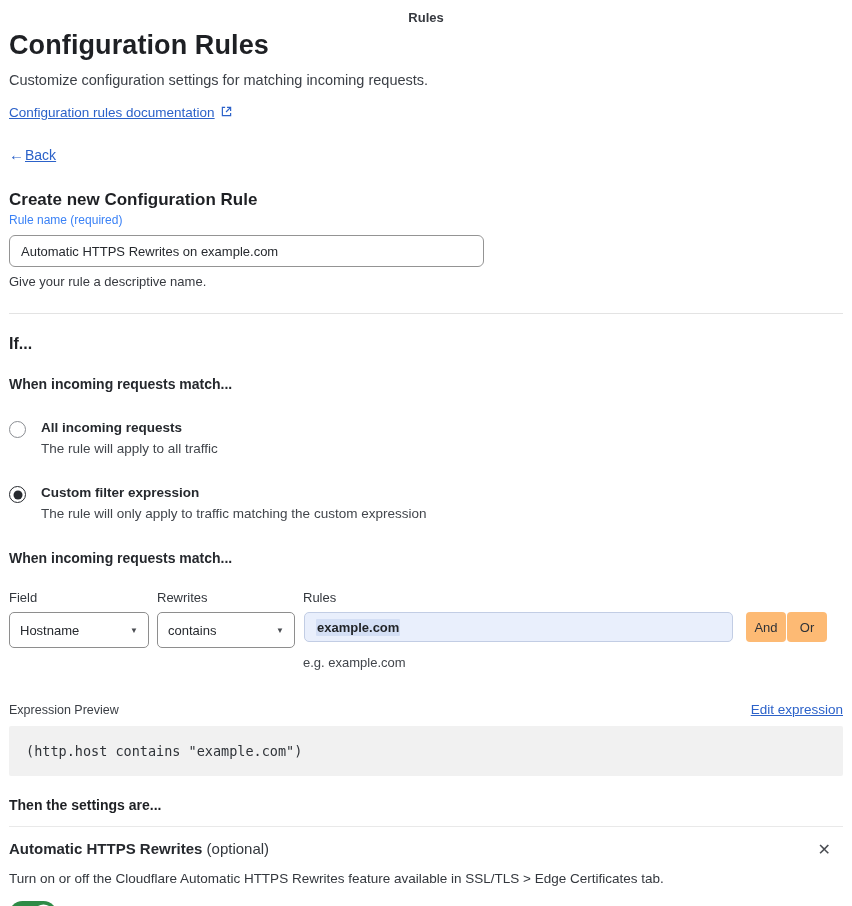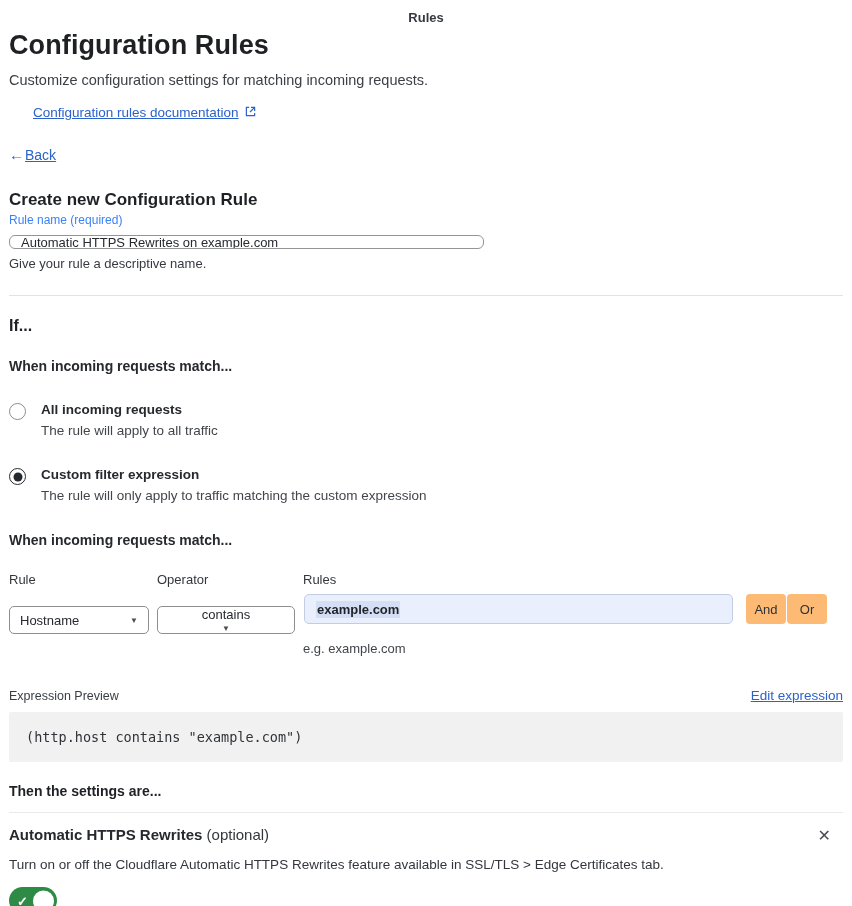--- a/index.html
+++ b/index.html
@@ -10,33 +10,33 @@
     font-family: "Liberation Sans", sans-serif;
     color: #26292e;
     overflow: hidden;
   }
   .page { padding: 10px 9px 0 9px; }
 
   
   .breadcrumb { font-size: 13px; font-weight: 600; color: #36393f; text-align: center; }
   .page-title { font-size: 27px; font-weight: 700; color: #1e2024; margin-top: 5px; letter-spacing: 0.1px; }
   .page-subtitle { font-size: 14.5px; color: #3c4047; margin-top: 11px; }
-  .doc-link-row { margin-top: 15px; display: flex; align-items: center; gap: 4px; margin-left: 24px; }
+  .doc-link-row { margin-top: 15px; display: flex; align-items: center; gap: 4px; }
   a.link { color: #2c62c9; text-decoration: underline; font-size: 13.5px; cursor: pointer; }
   .ext-icon { display: inline-block; margin-left: 2px; color: #2c62c9; }
   .back-row { margin-top: 25px; display: flex; align-items: center; }
   .back-arrow { color: #2c62c9; font-size: 15px; text-decoration: none; margin-right: 1px; }
   .back-row a.link { font-size: 14px; }
 
   
   .section-heading { font-size: 17px; font-weight: 700; color: #1e2024; margin-top: 27px; }
   .field-label { font-size: 12px; color: #3b82f6; margin-top: 23px; }
   .text-input {
     margin-top: 7px;
-    width: 475px; height: 14px;
+    width: 475px; height: 32px;
     border: 1px solid #949494; border-radius: 6px;
     padding: 0 11px;
     font-family: "Liberation Sans", sans-serif;
     font-size: 13px; color: #26292e;
     background: #fff;
     display: block;
   }
   .help-text { font-size: 13px; color: #36393f; margin-top: 7px; }
 
   .divider { border: none; border-top: 1px solid #e3e3e3; margin-top: 24px; }
@@ -64,27 +64,27 @@
   .radio-label { font-size: 13.5px; font-weight: 700; color: #26292e; }
   .radio-desc { font-size: 13.5px; color: #42464c; margin-top: 6px; }
 
   
   .builder-labels { display: flex; margin-top: 24px; }
   .col-label { font-size: 13px; color: #33373d; }
   .col-field { width: 148px; }
   .col-op { width: 146px; }
   .builder-row { display: flex; margin-top: 7px; align-items: flex-start; }
   .select-box {
-    height: 28px; background: #fff;
+    height: 36px; background: #fff;
     border: 1px solid #8e8e8e; border-radius: 5px;
     display: flex; align-items: center; justify-content: space-between;
-    padding: 0 10px; font-size: 13px; color: #26292e; cursor: pointer; margin-top: 12px;
+    padding: 0 10px; font-size: 13px; color: #26292e; cursor: pointer;
   }
   .select-field { width: 140px; margin-right: 8px; }
-  .select-op { width: 138px; margin-right: 9px; flex-direction: column; }
+  .select-op { width: 138px; margin-right: 9px; }
   .chevron { font-size: 8px; color: #4a4d52; }
   .value-input {
     width: 429px; height: 30px;
     background: #e9effc;
     border: 1px solid #c2cde4; border-radius: 5px;
     display: flex; align-items: center;
     padding: 0 11px; font-size: 13px; color: #1f2226;
   }
   .value-text { background: #d4dff5; font-weight: 600; padding: 1px 1px; border-radius: 1px; }
   .conj-btn {
@@ -192,22 +192,22 @@
         <div class="radio-label">Custom filter expression</div>
         <div class="radio-desc">The rule will only apply to traffic matching the custom expression</div>
       </span>
     </div>
   </div>
 
   
   <div class="match-heading" style="margin-top:3px;">When incoming requests match...</div>
 
   <div class="builder-labels">
-    <div class="col-label col-field">Rule</div>
-    <div class="col-label col-op">Operator</div>
+    <div class="col-label col-field">Field</div>
+    <div class="col-label col-op">Rewrites</div>
     <div class="col-label">Rules</div>
   </div>
 
   <div class="builder-row">
     <div class="select-box select-field">
       <span>Hostname</span>
       <span class="chevron">▼</span>
     </div>
     <div class="select-box select-op">
       <span>contains</span>

